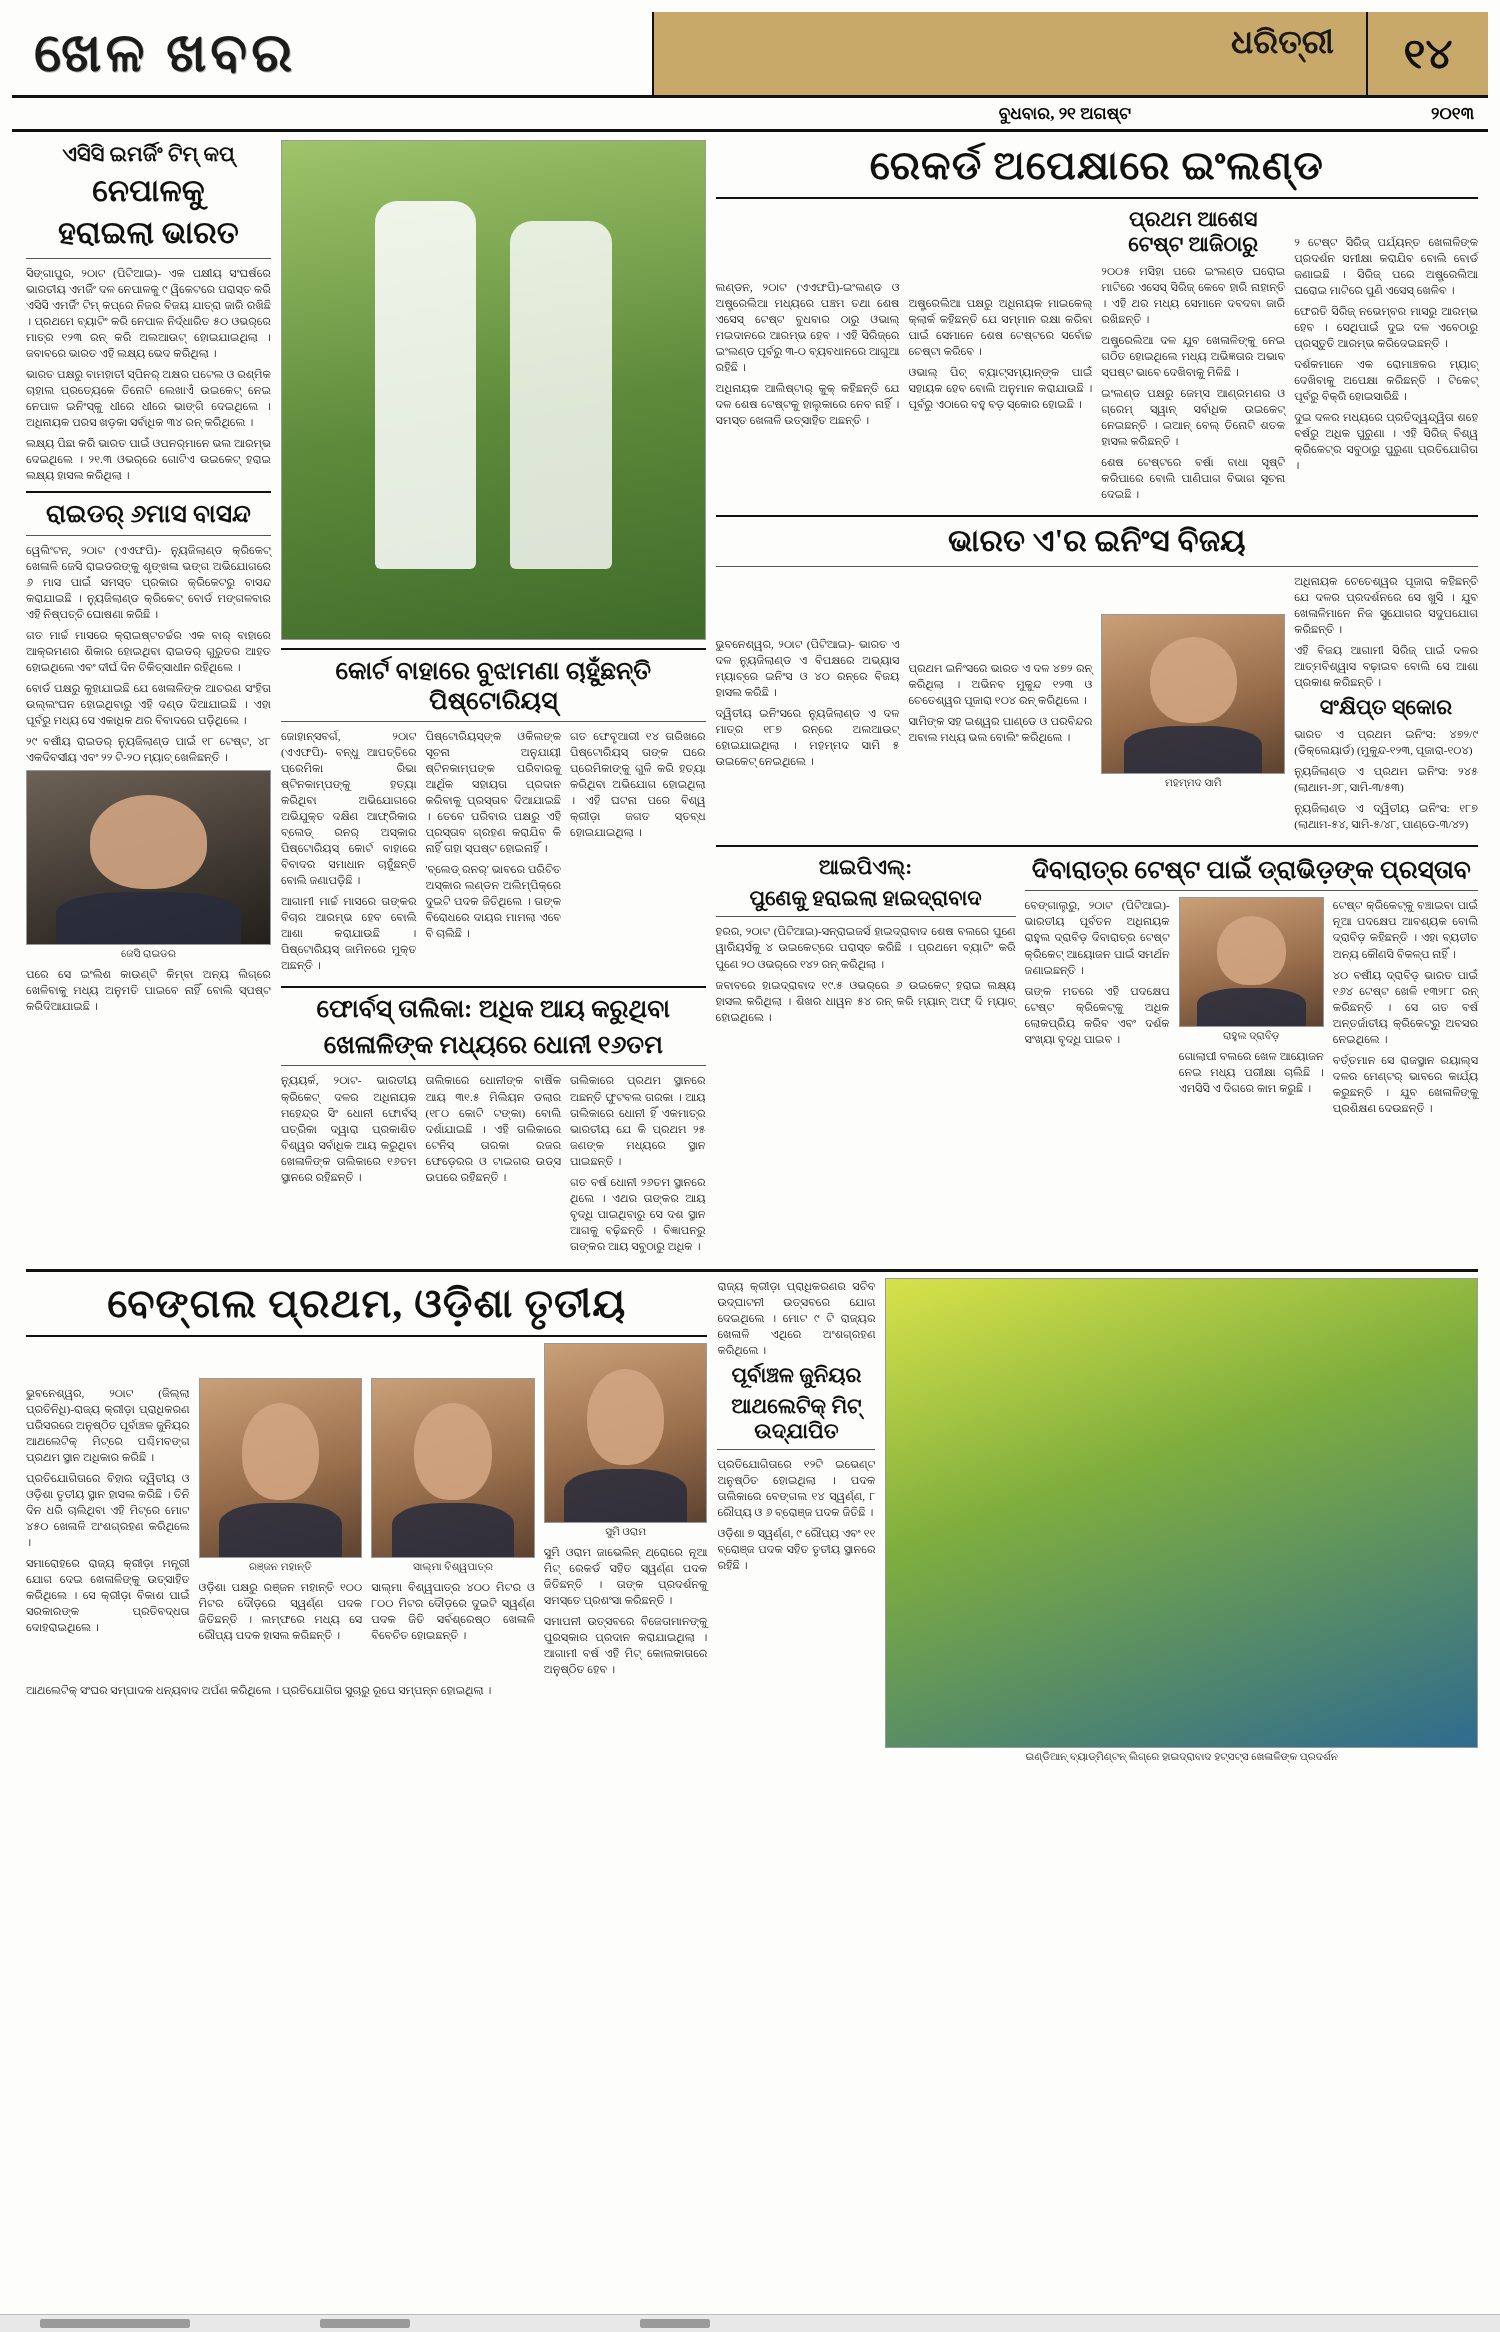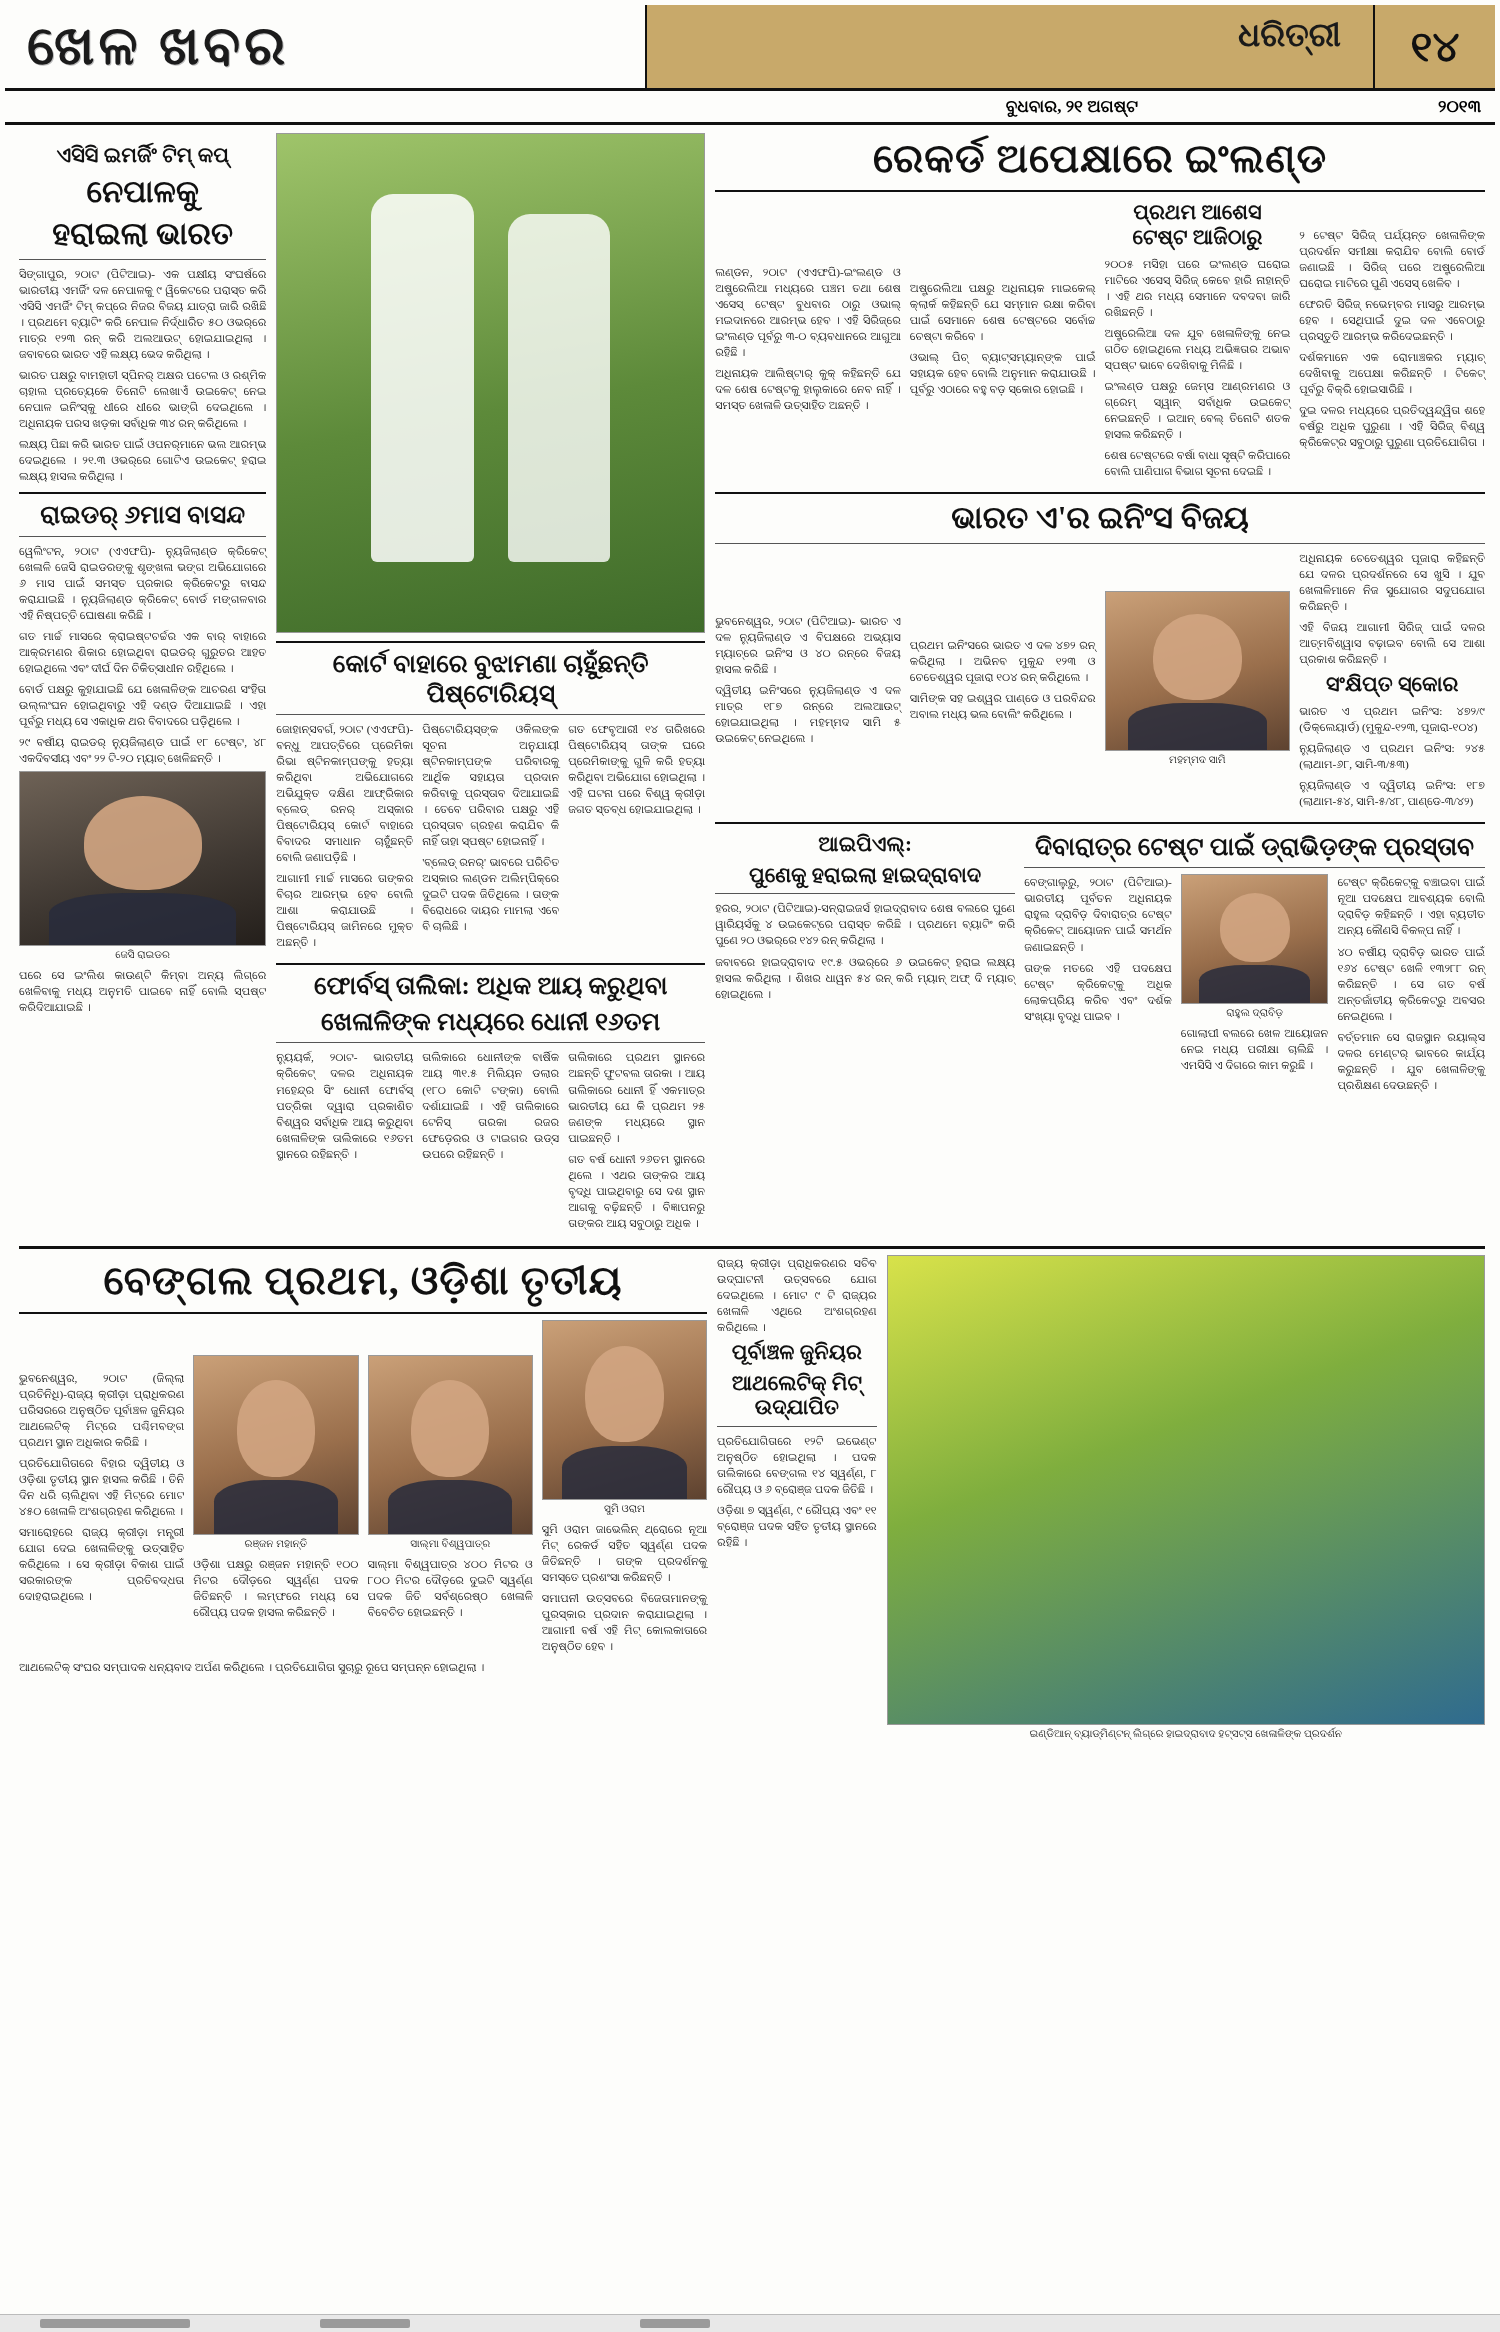--- a/index.html
+++ b/index.html
@@ -10,21 +10,21 @@
     background: #ffffff;
     font-family: "Liberation Sans", sans-serif;
     color: #000;
     overflow: hidden;
   }
   .page {
     position: relative;
     width: 1500px;
     height: 2332px;
     background: #fdfdfb;
-    padding: 5px;
+    padding: 12px;
   }
 
   
   .masthead {
     position: relative;
     height: 86px;
     border-bottom: 3px solid #111;
     display: flex;
     align-items: stretch;
   }
@@ -86,21 +86,21 @@
   
   .content {
     position: relative;
     padding: 8px 10px 0 14px;
   }
   .cols {
     display: flex;
     gap: 10px;
   }
   .col { }
-  .c1 { width: 248px; margin-top: 8px; }
+  .c1 { width: 248px; }
   .c2 { width: 430px; }
   .c3 { width: 772px; }
 
   h2.head {
     font-family: "Liberation Serif", serif;
     font-weight: bold;
     text-align: center;
     margin: 2px 0 6px 0;
     line-height: 1.18;
     color: #111;

